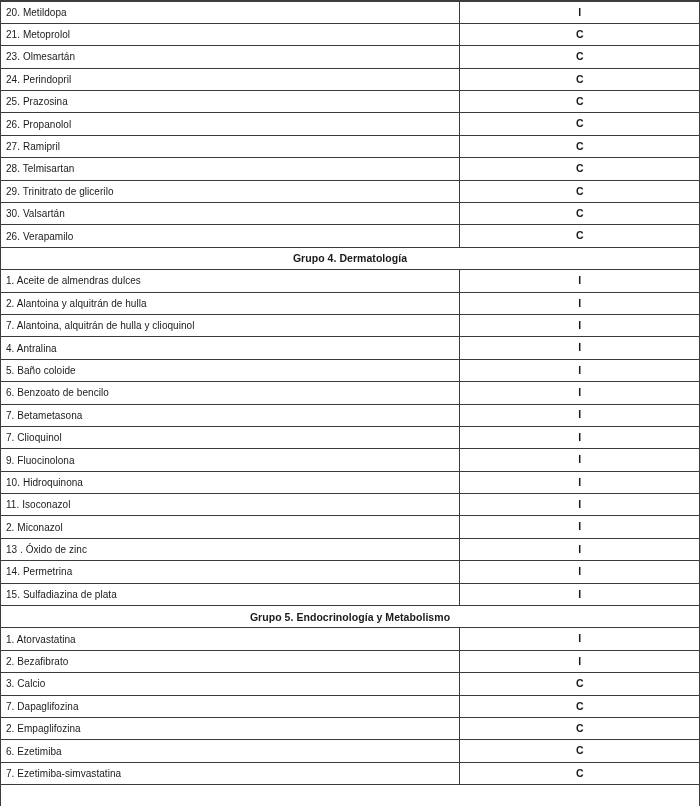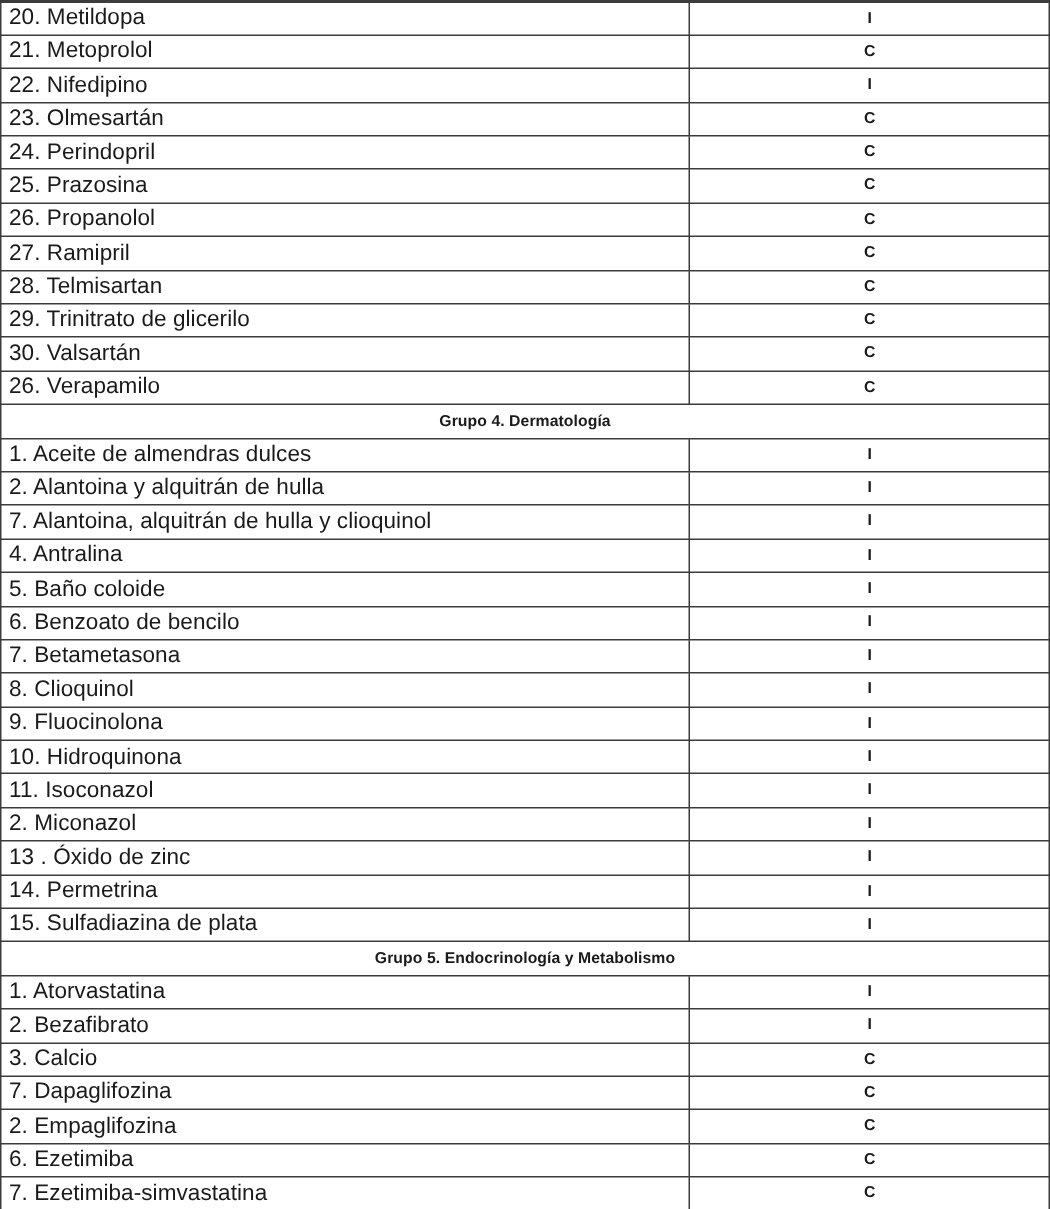--- a/index.html
+++ b/index.html
@@ -31,21 +31,21 @@
 
   table.drug-table tr.item-row > td {
     border-bottom: 1px solid #3c3c3c;
     height: 22.4px;
     padding: 0;
     vertical-align: middle;
   }
   table.drug-table tr.item-row > td.name {
     border-right: 1px solid #3c3c3c;
     padding-left: 6px;
-    font-size: 15px;
+    font-size: 10px;
     line-height: 1.1;
     letter-spacing: 0.05px;
     text-align: left;
     white-space: nowrap;
     overflow: hidden;
   }
   table.drug-table tr.item-row > td.code {
     text-align: center;
     font-size: 10.5px;
     font-weight: bold;
@@ -91,24 +91,20 @@
     <tbody id="table-body">
         <tr class="item-row first-row">
           <td class="name">20. Metildopa</td>
           <td class="code">I</td>
         </tr>
         <tr class="item-row">
           <td class="name">21. Metoprolol</td>
           <td class="code">C</td>
         </tr>
         <tr class="item-row">
-          <td class="name">22. Nifedipino</td>
-          <td class="code">I</td>
-        </tr>
-        <tr class="item-row">
           <td class="name">23. Olmesartán</td>
           <td class="code">C</td>
         </tr>
         <tr class="item-row">
           <td class="name">24. Perindopril</td>
           <td class="code">C</td>
         </tr>
         <tr class="item-row">
           <td class="name">25. Prazosina</td>
           <td class="code">C</td>
@@ -162,21 +158,21 @@
         </tr>
         <tr class="item-row">
           <td class="name">6. Benzoato de bencilo</td>
           <td class="code">I</td>
         </tr>
         <tr class="item-row">
           <td class="name">7. Betametasona</td>
           <td class="code">I</td>
         </tr>
         <tr class="item-row">
-          <td class="name">8. Clioquinol</td>
+          <td class="name">7. Clioquinol</td>
           <td class="code">I</td>
         </tr>
         <tr class="item-row">
           <td class="name">9. Fluocinolona</td>
           <td class="code">I</td>
         </tr>
         <tr class="item-row">
           <td class="name">10. Hidroquinona</td>
           <td class="code">I</td>
         </tr>

